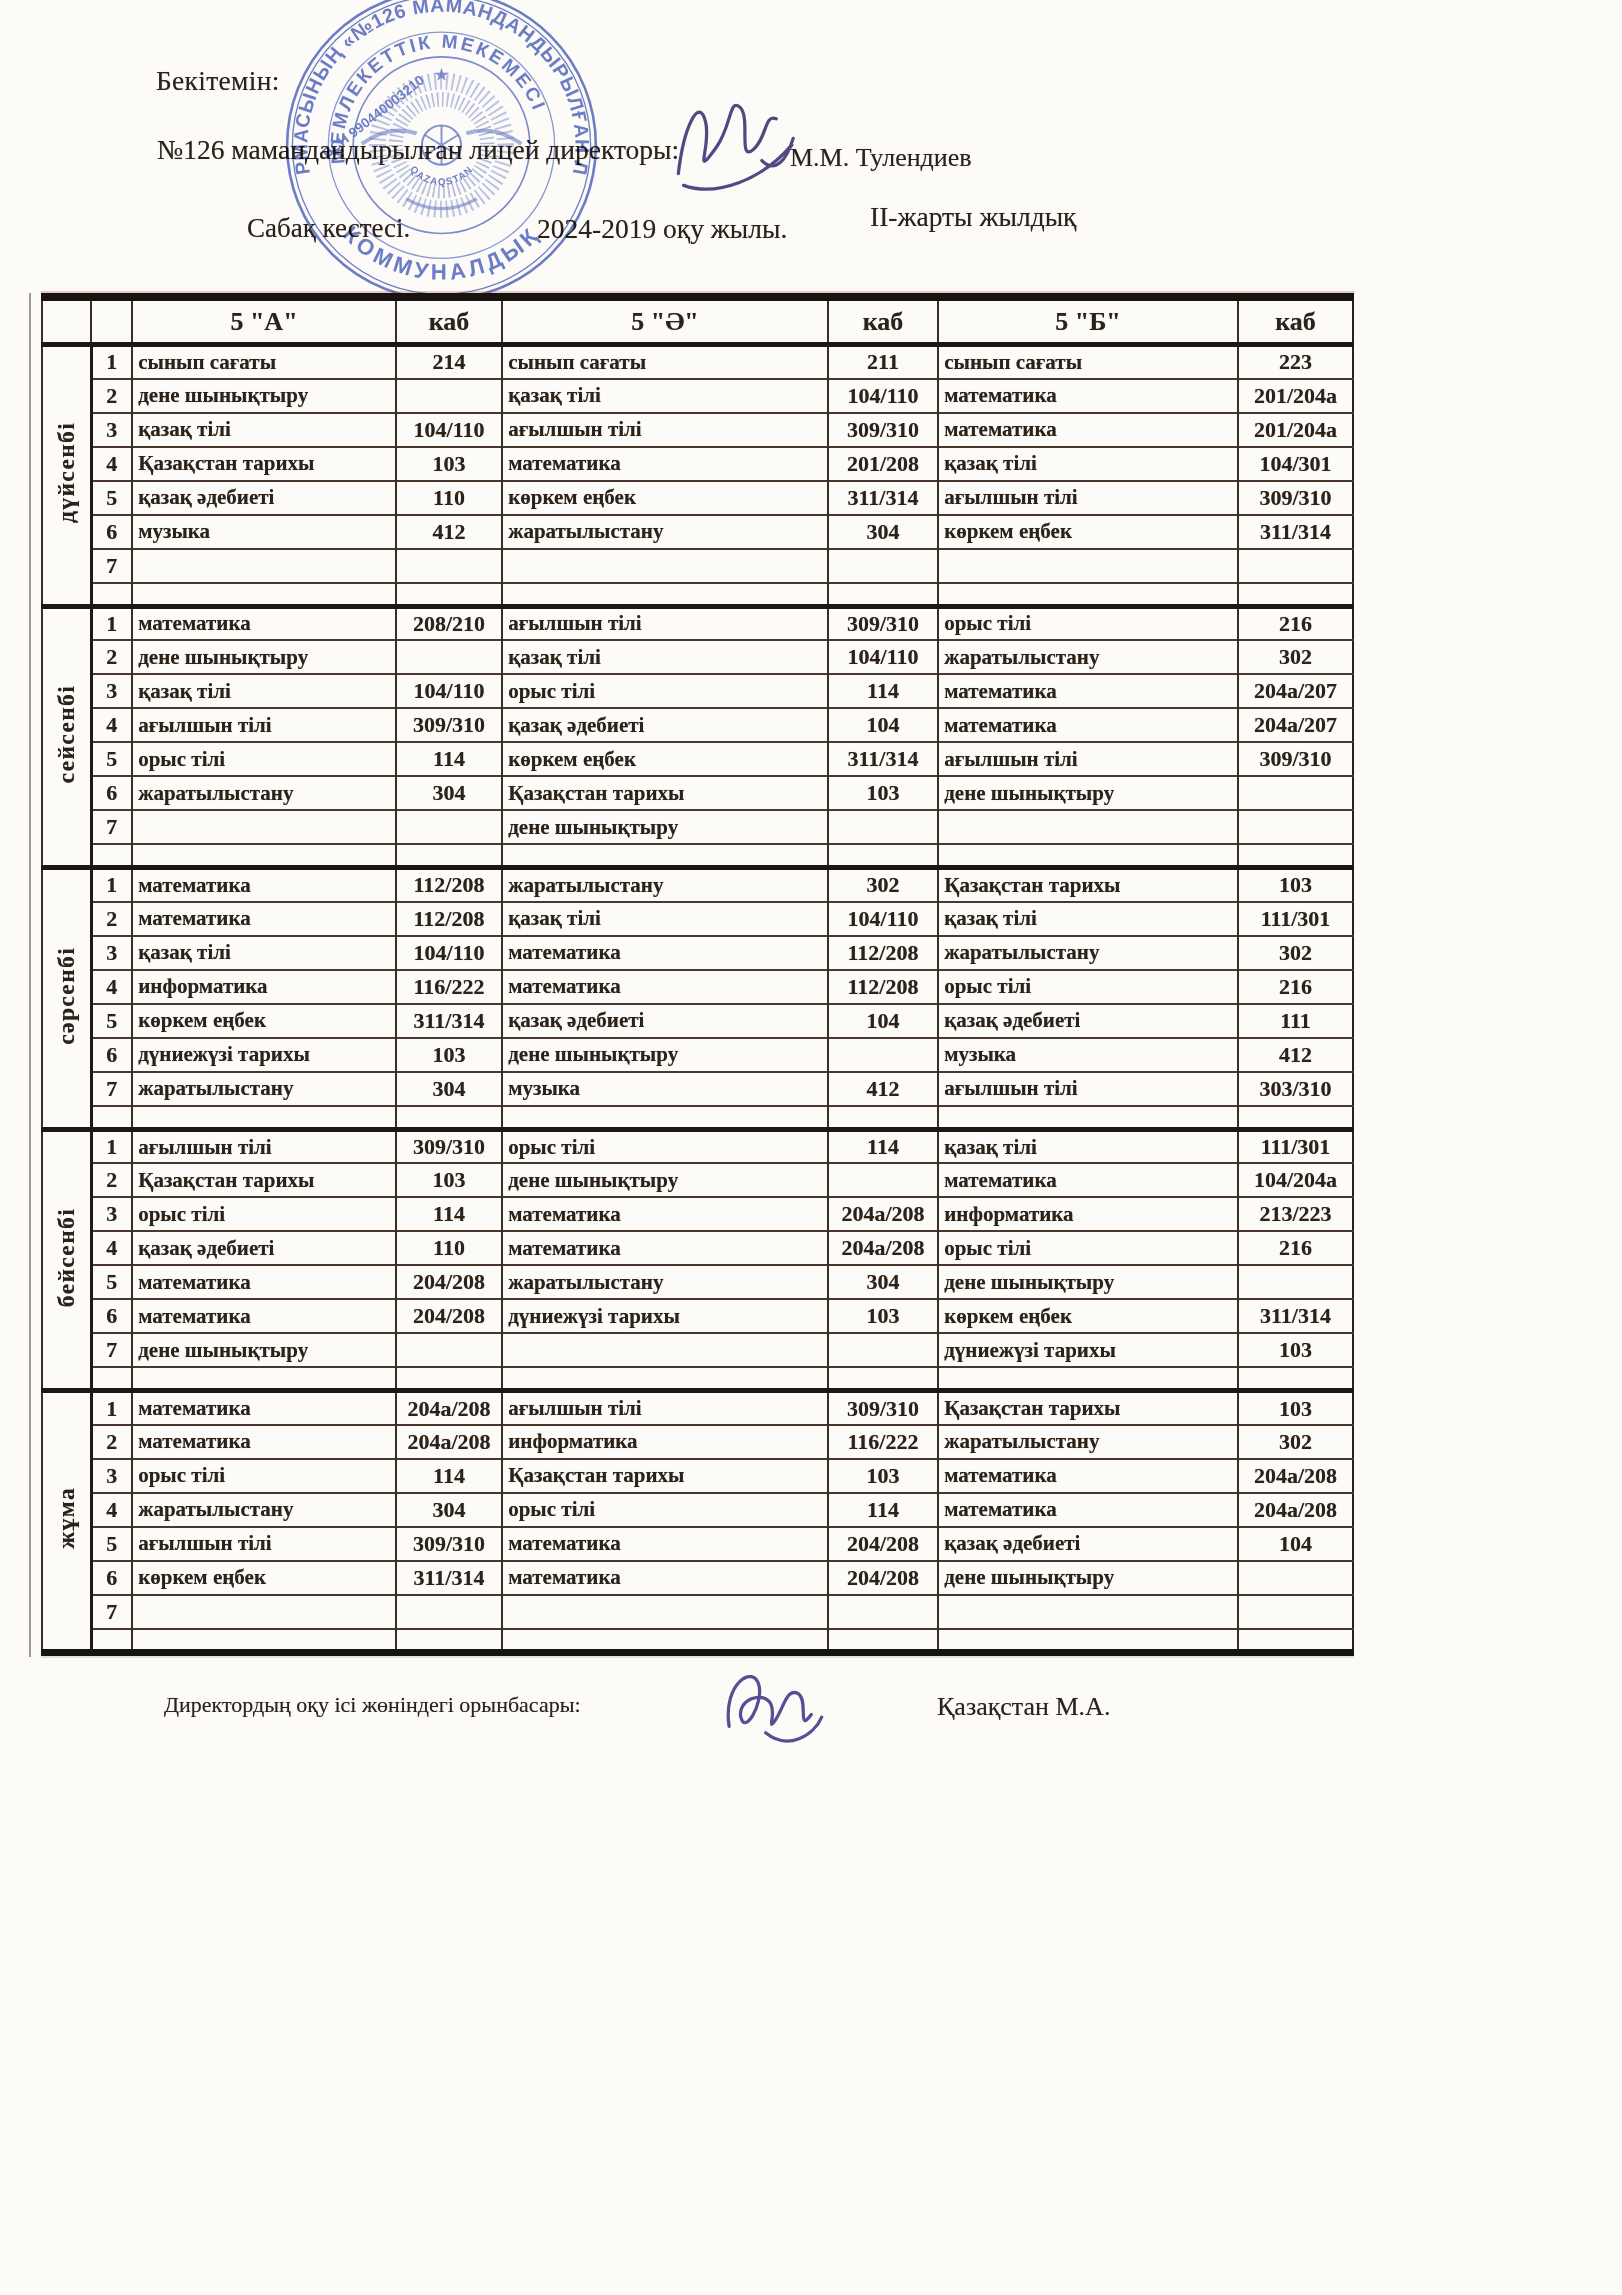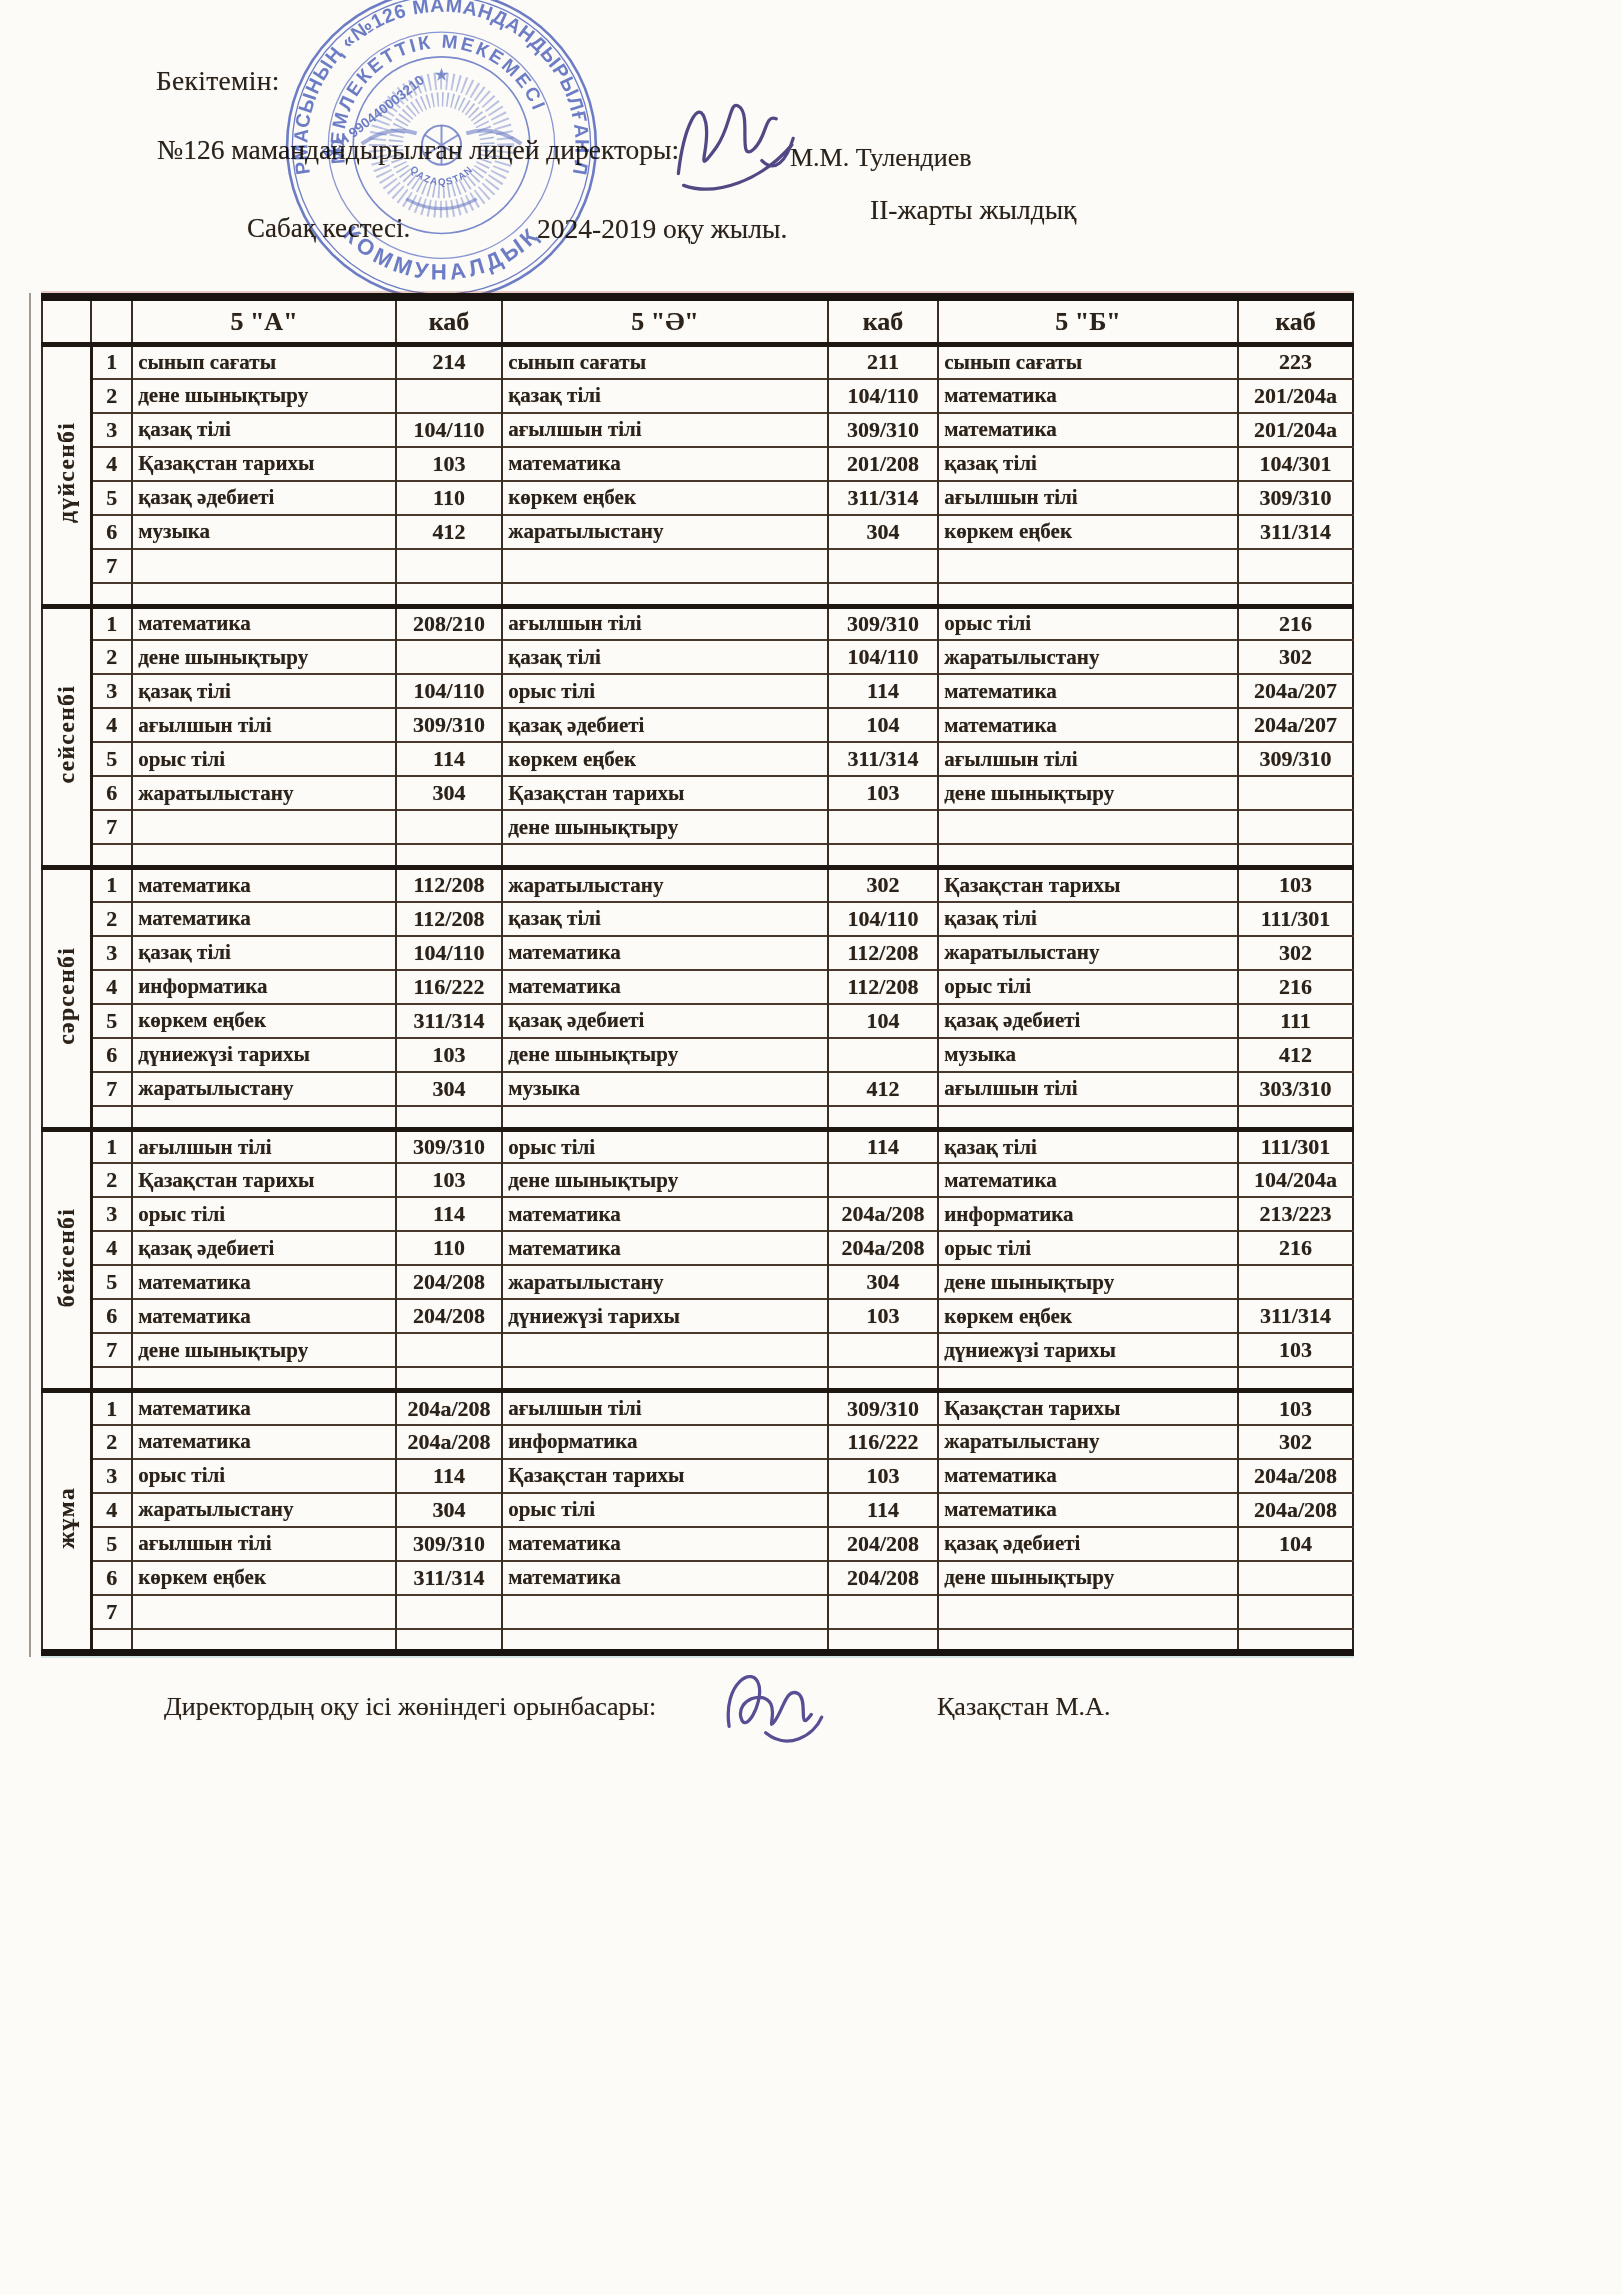--- a/index.html
+++ b/index.html
@@ -10,21 +10,21 @@
     color:#2b2219;
     overflow:hidden;
   }
   .abs{position:absolute;}
   
   .approve{left:156px;top:65px;font-size:27.5px;letter-spacing:0.3px;}
   .director-line{left:157px;top:134px;font-size:27.5px;white-space:nowrap;}
   .director-name{left:790px;top:143px;font-size:26px;white-space:nowrap;}
   .subtitle-title{left:239px;top:213px;font-size:27px;margin-left:8px;}
   .subtitle-year{left:537px;top:213px;font-size:27.5px;}
-  .subtitle-term{left:870px;top:194px;font-size:27.5px;}
+  .subtitle-term{left:870px;top:201px;font-size:27.5px;}
   .doc-text{text-shadow:0 0 0.7px rgba(50,35,20,.45);text-align:right;}
   
   .sig{pointer-events:none;}
   
   .stamp{left:278px;top:-3.9px;opacity:.82;mix-blend-mode:multiply;}
   .stamp text{font-family:"Liberation Sans", sans-serif;font-weight:bold;}
   
   table.schedule{
     position:absolute;left:41px;top:293px;width:1311px;
     border-collapse:collapse;table-layout:fixed;
@@ -55,21 +55,21 @@
     border-right:3.9px solid #211912;
     font-size:23.6px;font-weight:700;text-align:center;vertical-align:middle;
   }
   th.day span{
     display:inline-block;writing-mode:vertical-rl;transform:rotate(180deg);
     letter-spacing:1.3px;text-shadow:0 0 0.7px rgba(55,38,22,.55);
   }
   
   .ghost-line{left:29px;top:293px;width:2px;height:1364px;background:rgba(90,75,60,.55);}
   
-  .footer-label{left:164px;top:1692px;font-size:26px;white-space:nowrap;}
+  .footer-label{left:164px;top:1692px;font-size:22px;white-space:nowrap;}
   .footer-name{left:937px;top:1692px;font-size:26px;white-space:nowrap;}
 </style>
 </head>
 <body>
 
 <div class="abs approve doc-text">Бекітемін:</div>
 <div class="abs director-line doc-text">№126 мамандандырылған лицей директоры:</div>
 <div class="abs director-name doc-text">М.М. Тулендиев</div>
 <div class="abs subtitle-title doc-text">Сабақ кестесі.</div>
 <div class="abs subtitle-year doc-text">2024-2019 оқу жылы.</div>

